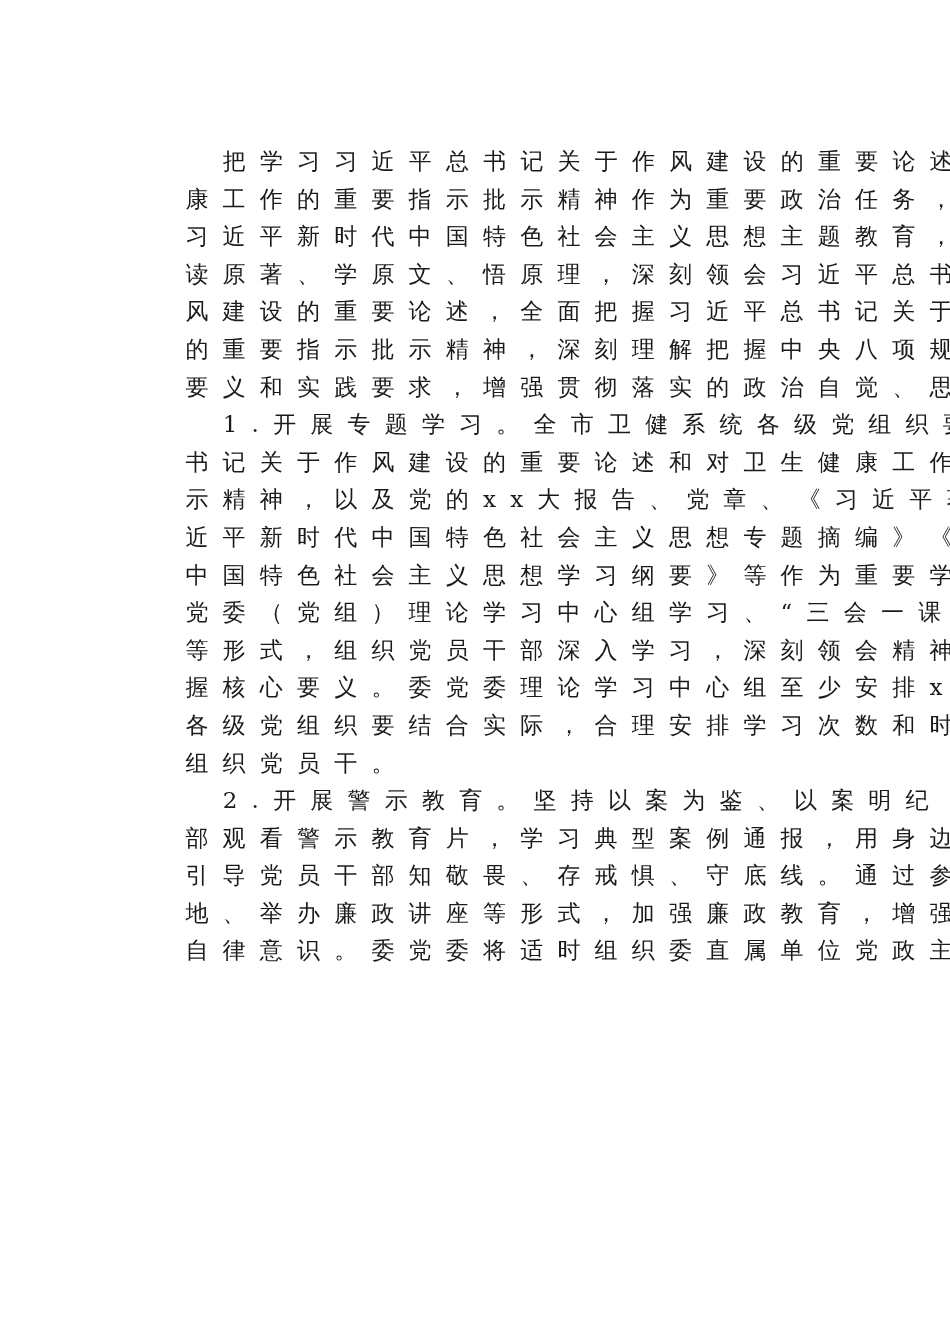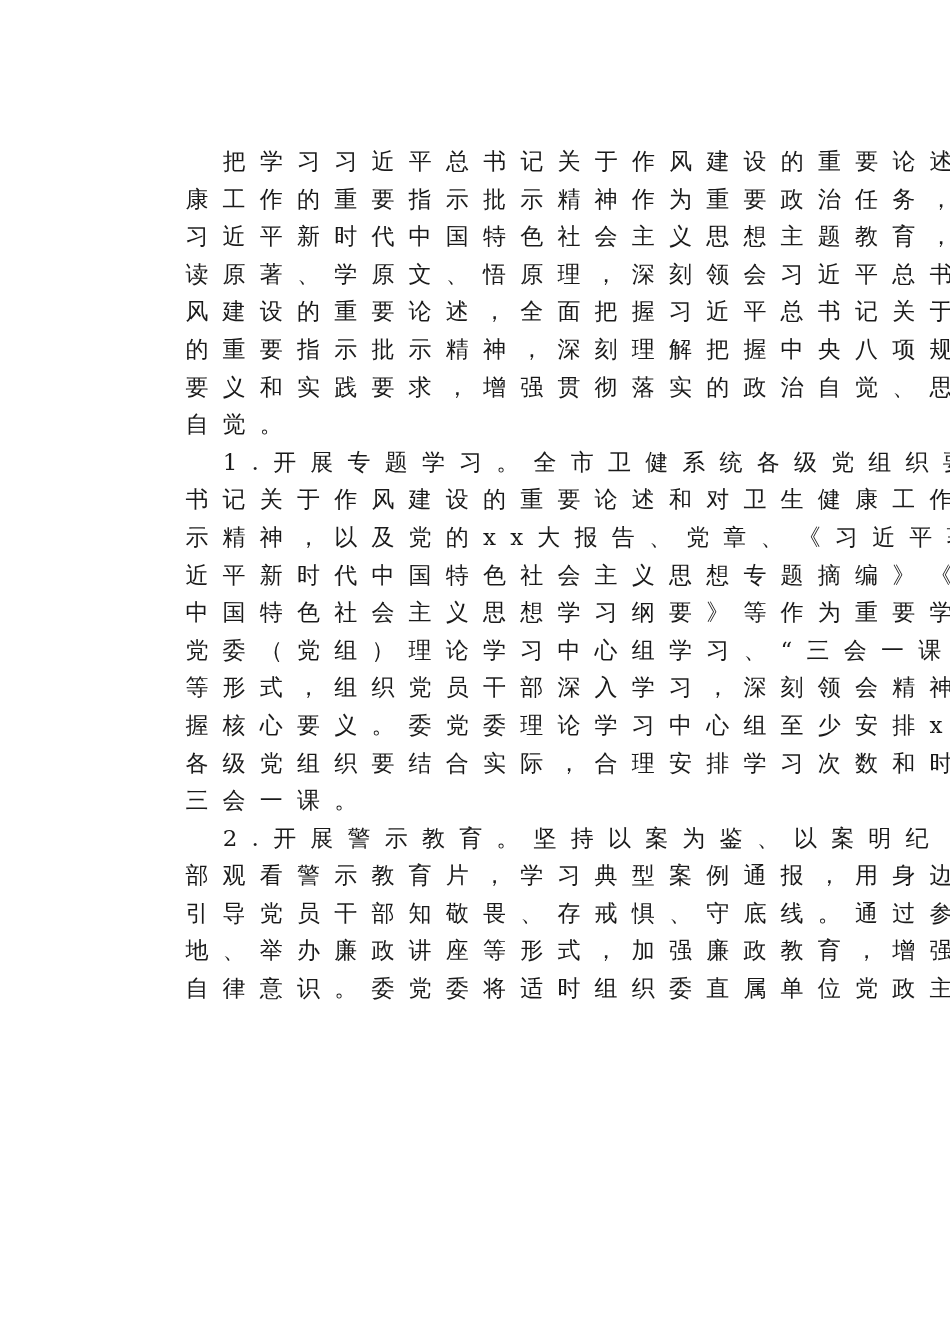--- a/index.html
+++ b/index.html
@@ -30,33 +30,32 @@
 
 <div class="page">
   <div class="para" style="margin-bottom:0;">
     <span class="line first">把学习习近平总书记关于作风建设的重要论述和对卫生健</span>
     <span class="line">康工作的重要指示批示精神作为重要政治任务，结合学习贯彻</span>
     <span class="line">习近平新时代中国特色社会主义思想主题教育，组织党员干部</span>
     <span class="line">读原著、学原文、悟原理，深刻领会习近平总书记关于加强作</span>
     <span class="line">风建设的重要论述，全面把握习近平总书记关于卫生健康工作</span>
     <span class="line">的重要指示批示精神，深刻理解把握中央八项规定精神的核心</span>
     <span class="line">要义和实践要求，增强贯彻落实的政治自觉、思想自觉、行动</span>
-    <span class="line">自觉。</span>
   </div>
   <div class="para">
     <span class="line first">1.开展专题学习。全市卫健系统各级党组织要把习近平总</span>
     <span class="line">书记关于作风建设的重要论述和对卫生健康工作的重要指示批</span>
     <span class="line">示精神，以及党的xx大报告、党章、《习近平著作选读》《习</span>
     <span class="line">近平新时代中国特色社会主义思想专题摘编》《习近平新时代</span>
     <span class="line">中国特色社会主义思想学习纲要》等作为重要学习内容，通过</span>
     <span class="line">党委（党组）理论学习中心组学习、“三会一课”、主题党日</span>
     <span class="line">等形式，组织党员干部深入学习，深刻领会精神实质，准确把</span>
     <span class="line">握核心要义。委党委理论学习中心组至少安排xx次专题学习，</span>
     <span class="line">各级党组织要结合实际，合理安排学习次数和时间，确保学习</span>
-    <span class="line">三会一课。</span>
+    <span class="line">组织党员干。</span>
   </div>
   <div class="para">
     <span class="line first">2.开展警示教育。坚持以案为鉴、以案明纪，组织党员干</span>
     <span class="line">部观看警示教育片，学习典型案例通报，用身边事教育身边人，</span>
     <span class="line">引导党员干部知敬畏、存戒惧、守底线。通过参观廉政教育基</span>
     <span class="line">地、举办廉政讲座等形式，加强廉政教育，增强党员干部廉洁</span>
     <span class="line">自律意识。委党委将适时组织委直属单位党政主要负责人和委</span>
   </div>
 </div>
 

